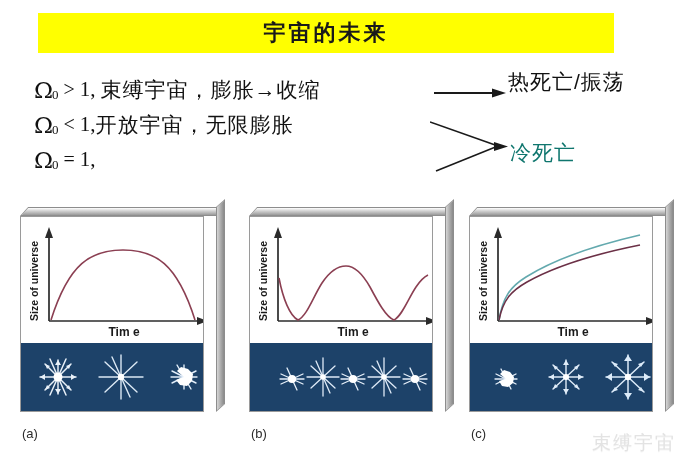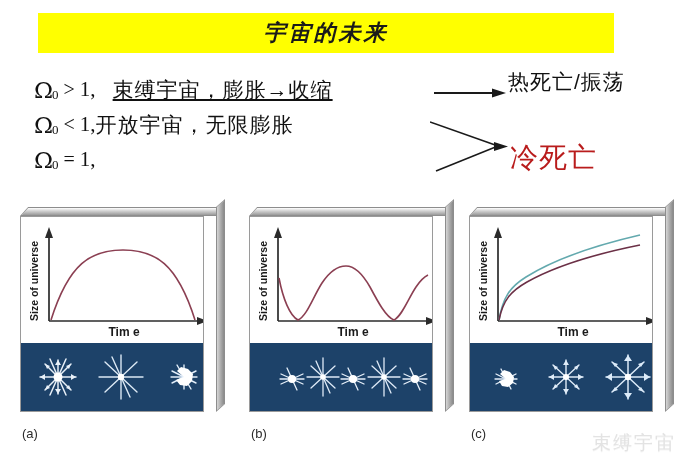--- a/index.html
+++ b/index.html
@@ -20,21 +20,20 @@
   #title-banner {
     position: absolute;
     left: 38px;
     top: 13px;
     width: 576px;
     height: 40px;
     background: #ffff00;
     display: flex;
     align-items: center;
     justify-content: center;
-    font-style: italic;
   }
   #title-text {
     font-family: "Liberation Serif", serif;
     font-size: 22px;
     font-weight: bold;
     color: #1a1a1a;
     letter-spacing: 3px;
     white-space: nowrap;
   }
 
@@ -77,22 +76,22 @@
     font-size: 21px;
     color: #111111;
     letter-spacing: 1px;
     white-space: nowrap;
   }
   #outcome-cold {
     position: absolute;
     left: 510px;
     top: 139px;
     font-family: "Liberation Serif", serif;
-    font-size: 28px;
-    color: #b91c1c;
+    font-size: 21px;
+    color: #0f766e;
     letter-spacing: 1px;
     white-space: nowrap;
   }
   #arrow-svg {
     position: absolute;
     left: 430px;
     top: 70px;
     width: 260px;
     height: 120px;
   }
@@ -182,21 +181,21 @@
   <span id="title-text">宇宙的未来</span>
 </div>
 
 <div id="equations">
 
   <div class="eq-line">
     <span class="omega">Ω</span>
       <span class="sub0">0</span>
     <span class="eq-rel">&gt;</span>
     <span>1,</span>
-    <span class="eq-txt" style="margin-left:17px;text-decoration:underline;">束缚宇宙，膨胀→收缩</span>
+    <span class="eq-txt" style="margin-left:5px;">束缚宇宙，膨胀→收缩</span>
   </div>
 
   <div class="eq-line">
     <span class="omega">Ω</span>
       <span class="sub0">0</span>
     <span class="eq-rel">&lt;</span>
     <span>1,</span>
     <span class="eq-txt" style="">开放宇宙，无限膨胀</span>
   </div>
 

